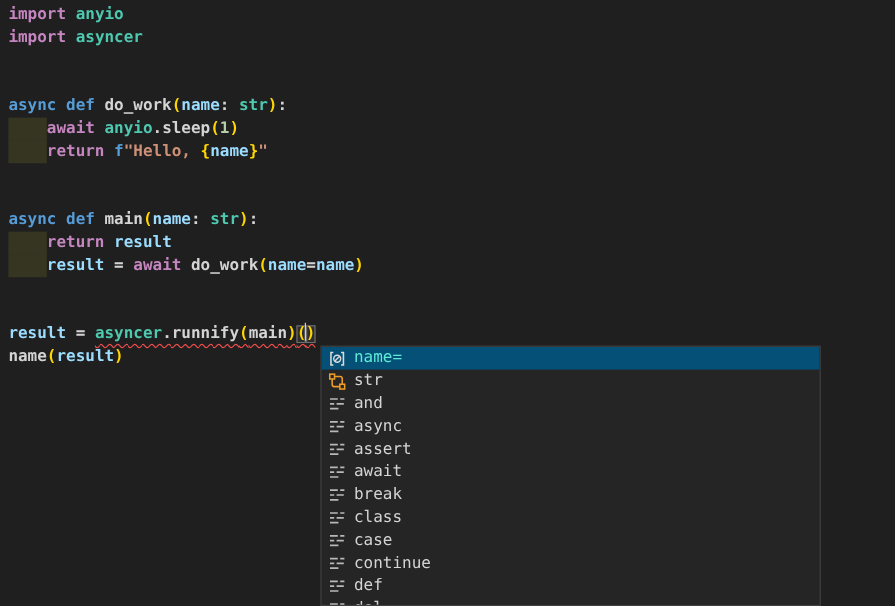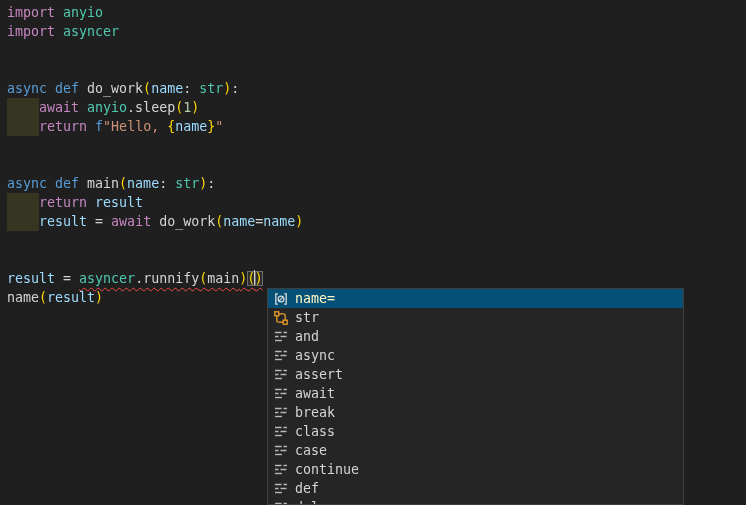--- a/index.html
+++ b/index.html
@@ -21,21 +21,21 @@
   *{box-sizing:border-box;}
   html,body{margin:0;padding:0;}
   body{
     width:746px;height:505px;overflow:hidden;position:relative;
     background:var(--editor-background);
     font-family:"DejaVu Sans Mono","Liberation Mono",monospace;
     font-size:13.3px;line-height:19px;color:var(--default-text);
   }
   .editor{position:absolute;inset:0;overflow:hidden;background:var(--editor-background);}
   .code-area{position:absolute;left:0;top:0;right:0;padding:3px 0 0 7px;}
-  .code-line{height:19px;white-space:pre;}
+  .code-line{height:19px;white-space:pre;font-weight:bold;}
   .tk-kw1{color:var(--keyword-blue);}
   .tk-kw2{color:var(--keyword-pink);}
   .tk-mod{color:var(--type-teal);}
   .tk-var{color:var(--variable-blue);}
   .tk-str{color:var(--string-orange);}
   .tk-num{color:var(--number-green);}
   .tk-brk{color:var(--bracket-gold);}
   .tk-df{color:var(--default-text);text-align:right;}
   .tk-ind{display:inline-block;height:19px;vertical-align:top;background:var(--indent-highlight);white-space:pre;}
   .tk-sq{
@@ -45,21 +45,21 @@
   }
   .tk-bm{box-shadow:inset 0 0 0 1px #6e6e6e;background:rgba(120,120,120,0.17);}
   .tk-caret{display:inline-block;width:0;height:15px;border-left:1.5px solid #d0d0d0;
     vertical-align:-2px;margin-left:-1px;margin-right:-0.5px;}
   .suggest{
     position:absolute;left:267px;top:288px;width:417px;height:217px;
     background:var(--popup-background);border:1px solid var(--popup-border);
     overflow:hidden;z-index:10;
   }
   .suggest-row{height:19px;display:flex;align-items:center;padding:0 4px 0 5px;color:#d4d4d4;cursor:default;}
-  .suggest-row.selected{background:var(--selection-blue);color:#fef9c3;}
+  .suggest-row.selected{background:var(--selection-blue);color:#5eead4;}
   .suggest-icon{flex:0 0 16px;width:16px;height:16px;margin-right:6px;}
   .suggest-icon svg{display:block;width:16px;height:16px;}
   .suggest-label{white-space:pre;}
 </style>
 </head>
 <body>
 
 <div class="editor">
   <div class="code-area">
       <div class="code-line"><span class="tk-kw2">import</span><span class="tk-df"> </span><span class="tk-mod">anyio</span></div>

